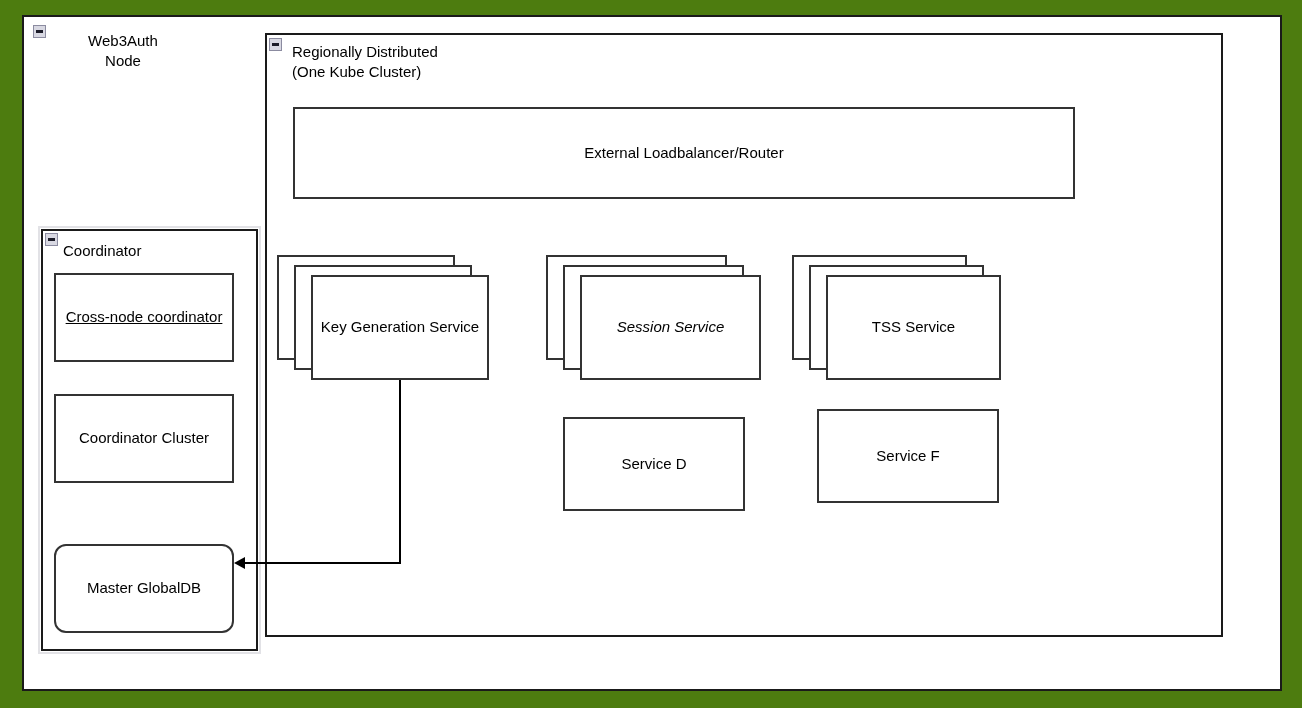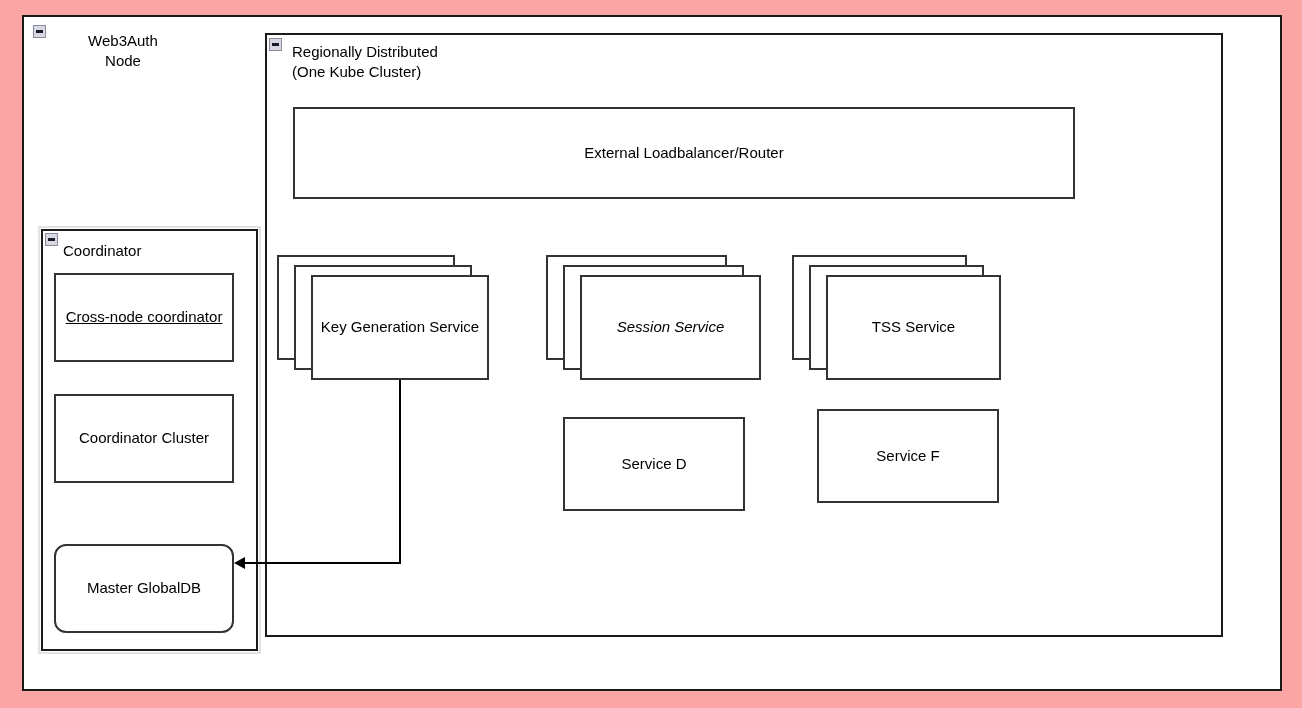--- a/index.html
+++ b/index.html
@@ -8,21 +8,21 @@
     background: #ffffff;
   }
   body {
     font-family: "Liberation Sans", sans-serif;
     -webkit-font-smoothing: antialiased;
   }
   #canvas {
     position: relative;
     width: 1302px;
     height: 708px;
-    background: #fca5a5;
+    background: #4d7c0f;
     overflow: hidden;
   }
 
   
   .abs { position: absolute; box-sizing: border-box; }
 
   
   .group {
     border: 2px solid #1a1a1a;
     background: #ffffff;

